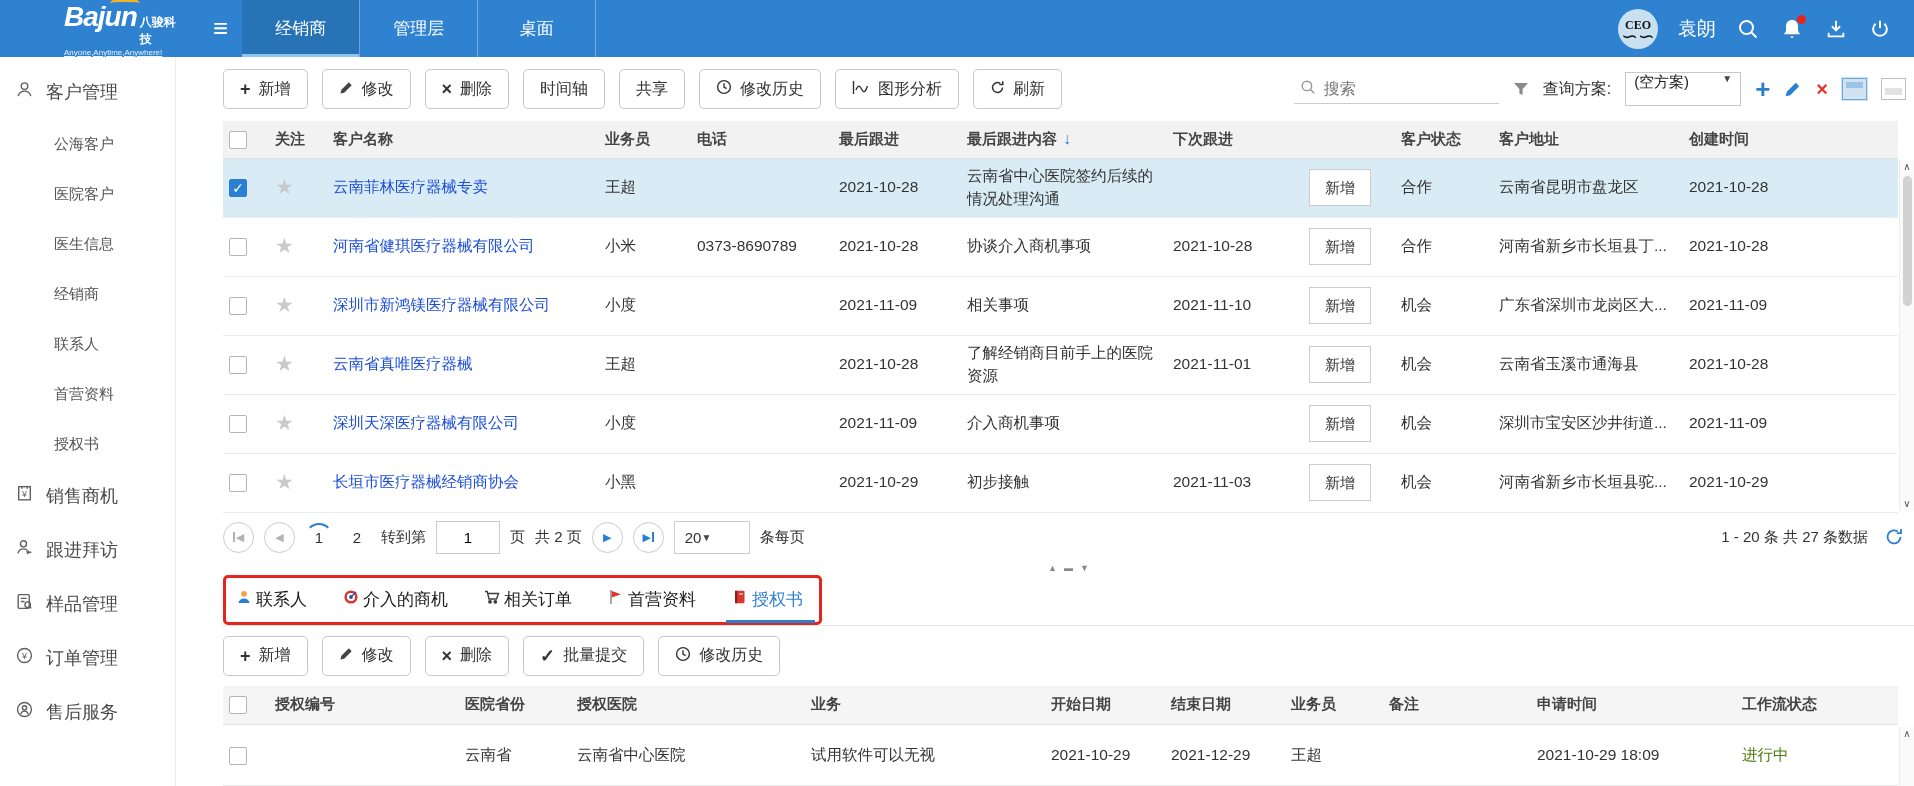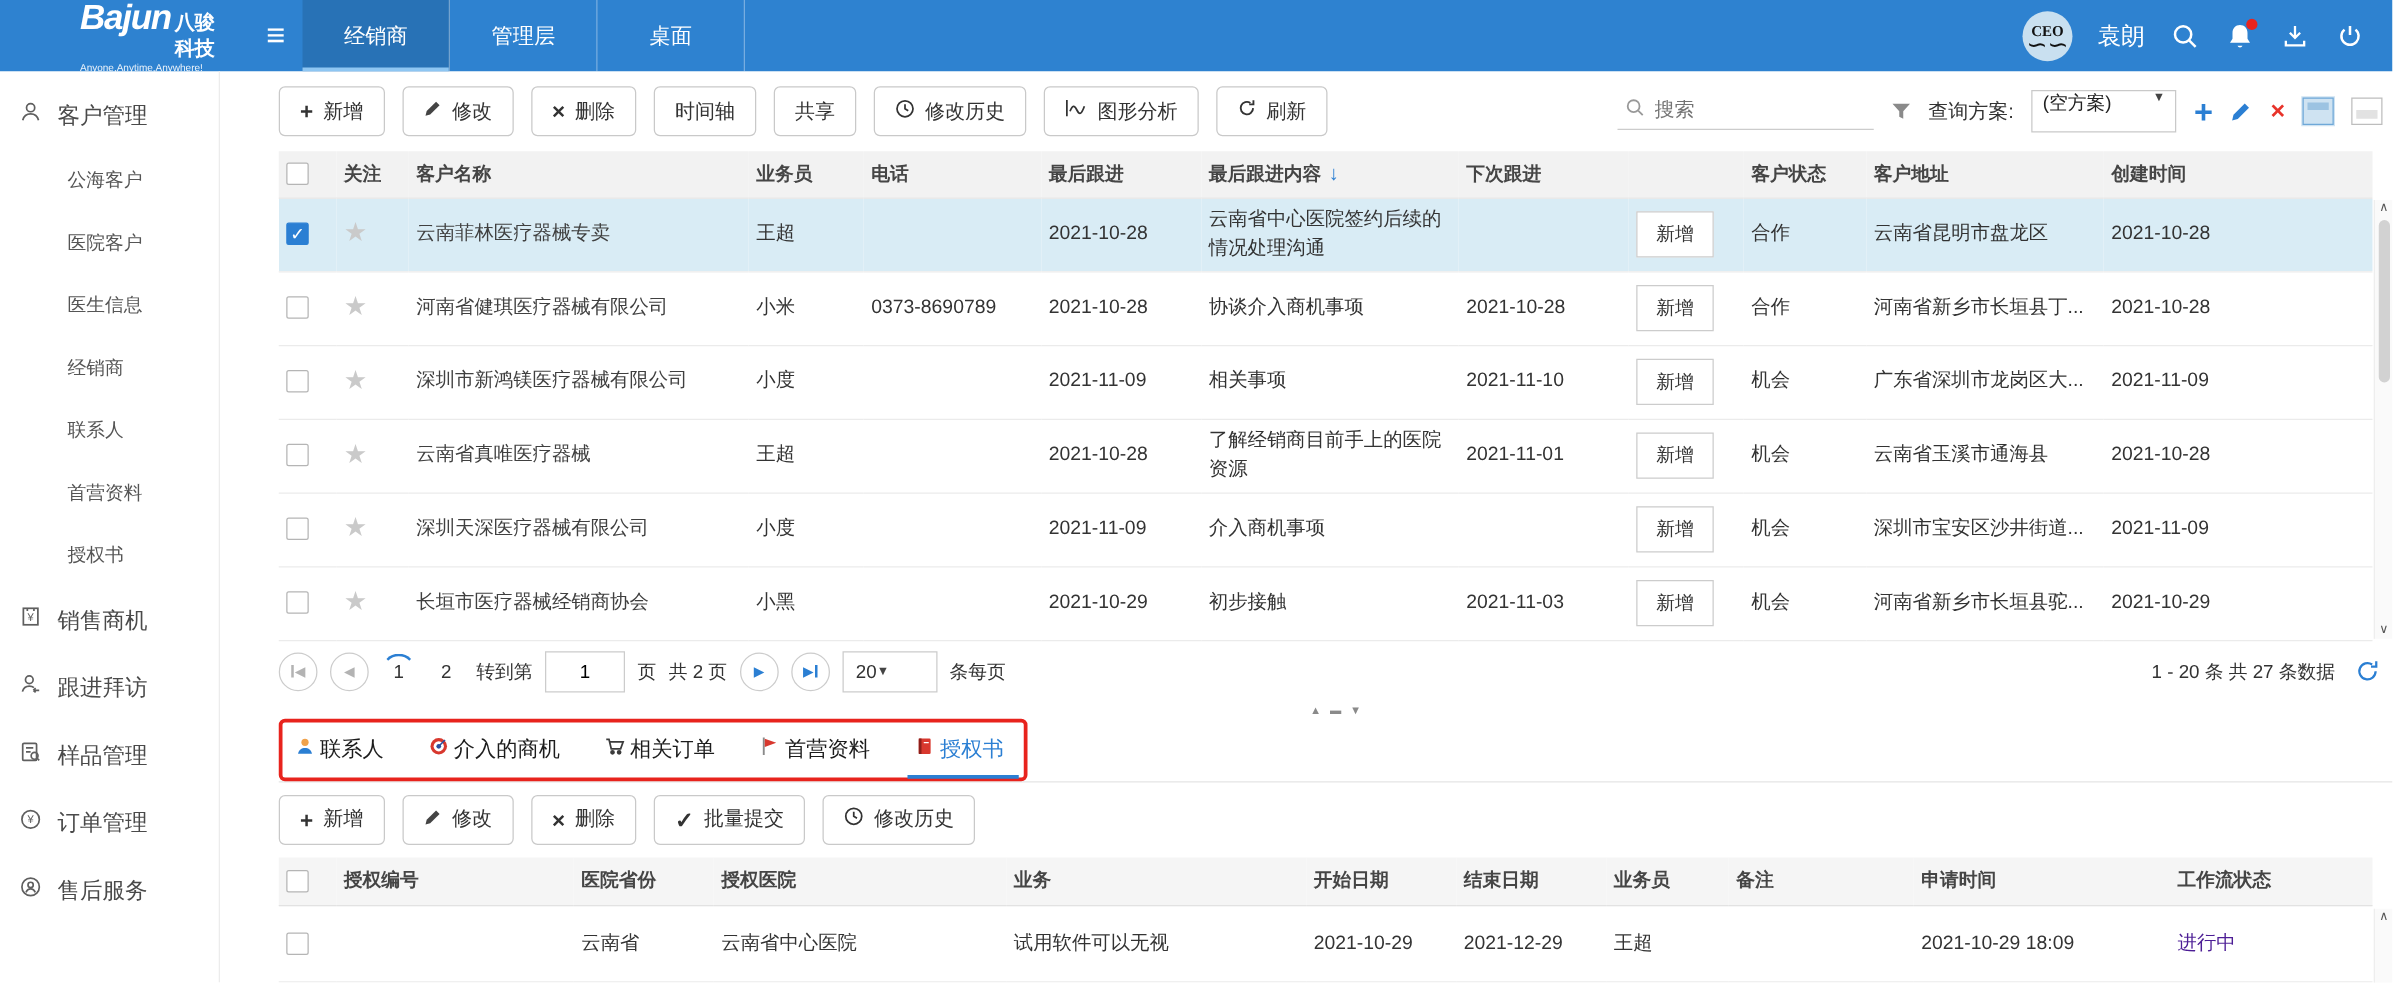--- a/index.html
+++ b/index.html
@@ -4,21 +4,21 @@
 <style>
   * { margin:0; padding:0; box-sizing:border-box; }
   html,body { width:1914px; height:786px; overflow:hidden; background:#fff;
     font-family:"Liberation Sans","DejaVu Sans",sans-serif; }
 
   
   .topbar { height:57px; background:#2e82d0; display:flex; align-items:stretch; color:#fff; }
   .logo { width:185px; display:flex; flex-direction:column; justify-content:center; padding-left:24px; }
   .logo-row { display:flex; align-items:baseline; gap:3px; position:relative;margin-left:40px; }
   .logo-main { font-size:28px; font-weight:bold; font-style:italic; letter-spacing:-1px; }
-  .logo-sub { font-size:16px; font-weight:bold; }
+  .logo-sub { font-size:12px; font-weight:bold; }
   .logo-arc { position:absolute; left:46px; top:-3px; width:30px; height:10px;
     border-top:4px solid #f0b428; border-radius:50%; }
   .logo-tagline { font-size:8px; opacity:.9; margin-left:40px;text-decoration:underline; }
   .hamburger { align-self:center; font-size:26px; margin:0 14px 0 28px; cursor:pointer; }
   .topmenu { display:flex; }
   .menu-item { width:118px; display:flex; align-items:center; justify-content:center;
     font-size:17px; cursor:pointer; position:relative; border-right:1px solid rgba(255,255,255,.35); }
   .menu-item.active { background:rgba(0,0,0,.12); }
   .menu-item.active::after { content:""; position:absolute; left:0; right:0; bottom:0;
     height:3px; background:#8ec6f2; }
@@ -66,21 +66,21 @@
   .table-wrap { position:relative; padding-right:16px; }
   table { border-collapse:collapse; table-layout:fixed; width:100%; }
   th { background:#f2f2f2; height:37px; font-size:15px; color:#454545; font-weight:bold;
     text-align:left; padding:0 6px; border-bottom:1px solid #e2e2e2; white-space:nowrap; }
   td { height:59px; font-size:15.5px; color:#333; padding:0 6px; border-bottom:1px solid #ebebeb;
     line-height:1.45; overflow:hidden; white-space:nowrap; }
   td.wrapcell { white-space:normal; }
   tr.selected td { background:#d9ecf5; }
   .auth-table td { height:61px; }
   .auth-table th { background:#f5f5f5; height:39px; }
-  .link { color:#404040; cursor:pointer; }
+  .link { color:#1d4ed8; cursor:pointer; }
   .star { color:#cacaca; font-size:21px; cursor:pointer; }
   .checkbox { width:18px; height:18px; border:1px solid #b5b5b5; border-radius:2px; background:#fff;
     display:inline-flex; align-items:center; justify-content:center; cursor:pointer; vertical-align:middle;}
   .checkbox.checked { background:#2b7fd3; border-color:#2b7fd3; }
   .checkbox .checkmark { color:#fff; font-size:14px; font-weight:bold; line-height:1; }
   .mini-btn { display:inline-block; border:1px solid #ccc; background:#fff; padding:7px 15px;
     font-size:15px; color:#333; cursor:pointer; }
   .sort-down { color:#2b7fd3; font-weight:bold; margin-left:6px; font-size:16px; }
 
   
@@ -115,21 +115,21 @@
   .tabs { display:flex; gap:36px; height:44px; align-items:center; }
   .tab { display:flex; align-items:center; gap:4px; font-size:17px; color:#1c1c1c;
     position:relative; height:100%; cursor:pointer; white-space:nowrap; }
   .tab.active { color:#2b7fd3; }
   .tab.active::after { content:""; position:absolute; bottom:-1px; left:-6px; right:-12px;
     height:3px; background:#2b7fd3; }
   .tabs-row { border-bottom:1px solid #e5e5e5; }
 
   .toolbar2 { display:flex; align-items:center; gap:14px; padding:10px 0; }
 
-  .status-blue { color:#4c1d95; cursor:pointer; }
+  .status-blue { color:#4d7c0f; cursor:pointer; }
 </style>
 </head>
 <body>
 
 <header class="topbar">
   <div class="logo">
     <div class="logo-row">
       <span class="logo-arc"></span>
       <span class="logo-main">Bajun</span>
       <span class="logo-sub">八骏科技</span>

